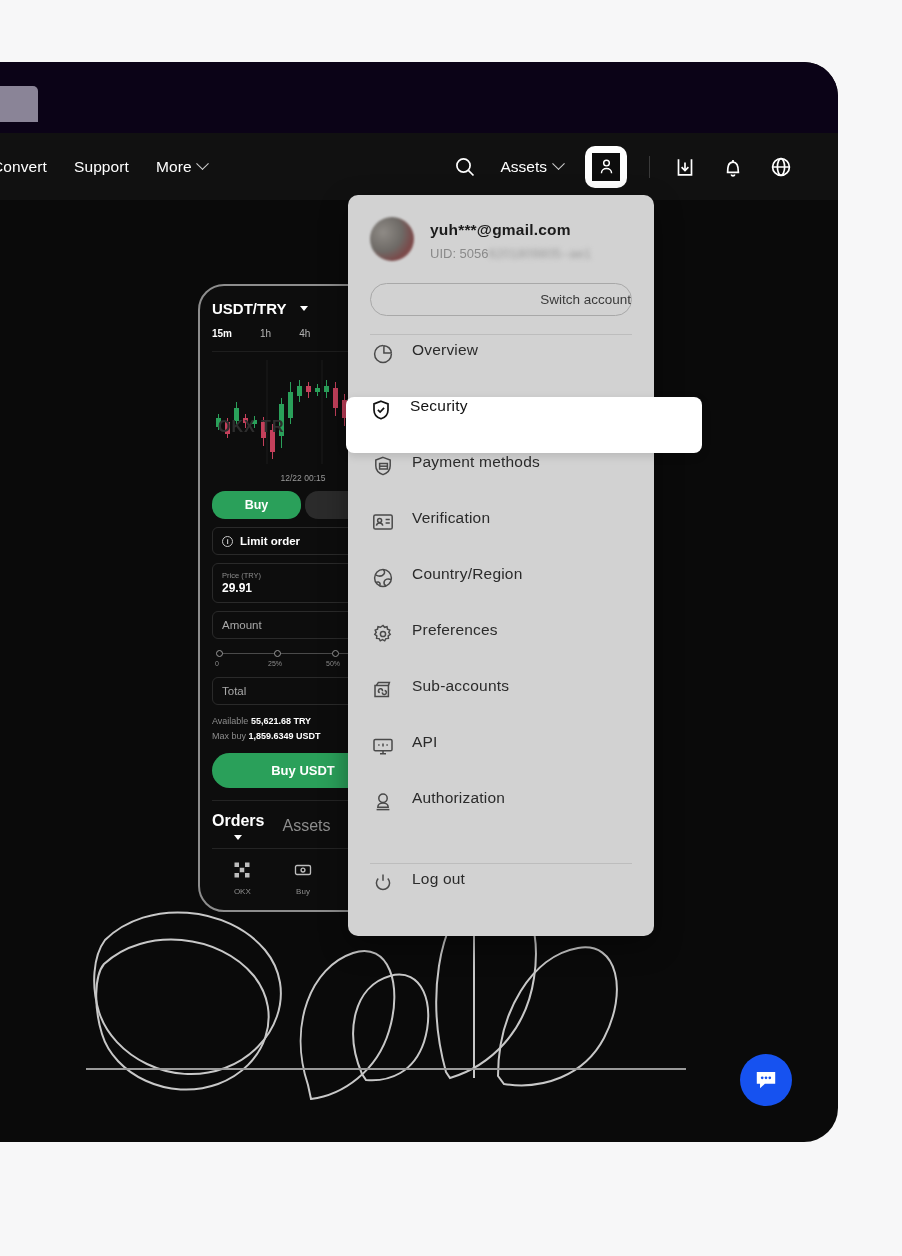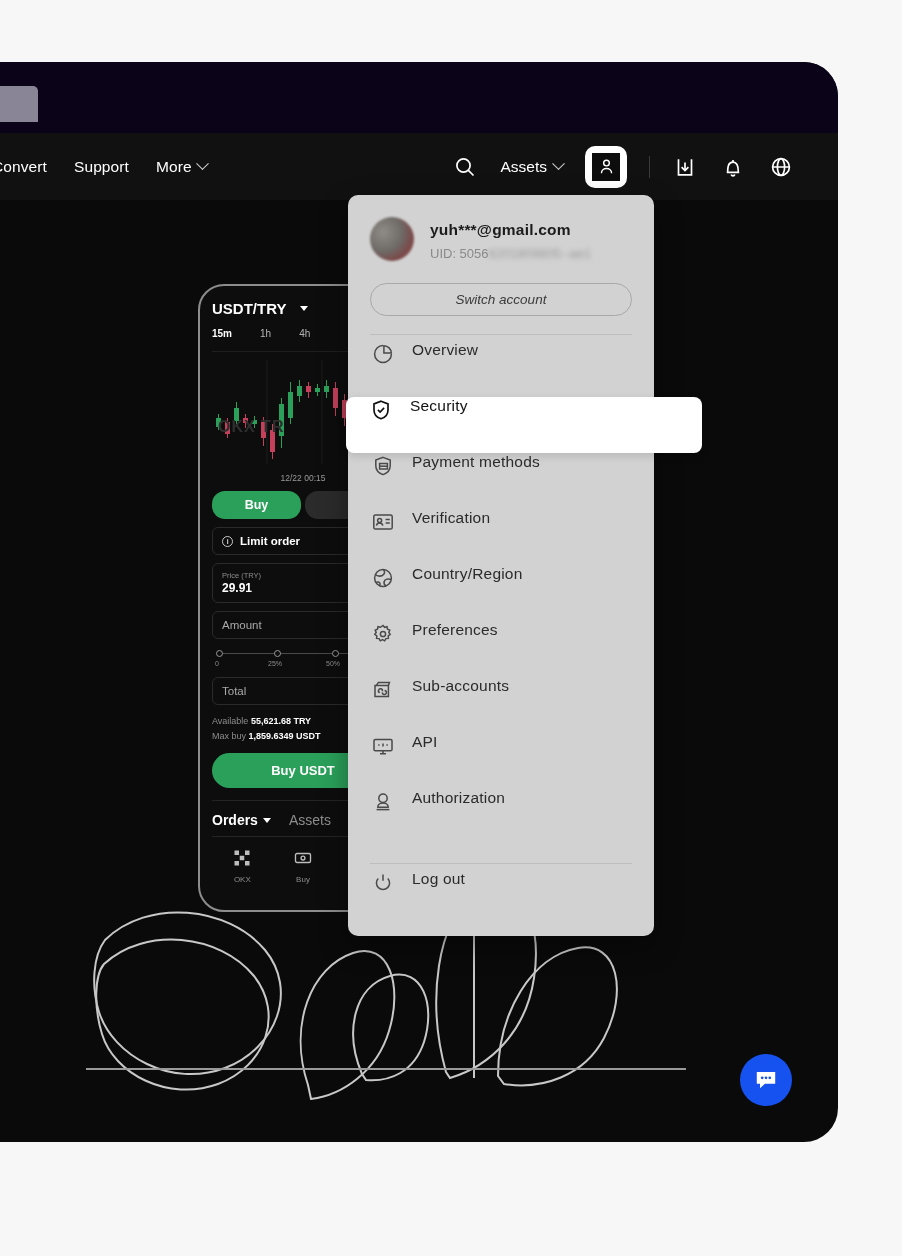--- a/index.html
+++ b/index.html
@@ -100,21 +100,21 @@
   .slider { margin:10px 2px 0 2px; position:relative; height:20px; }
   .sl-line { position:absolute; left:4px; right:0; top:4px; height:1px; background:#4a4a4a; }
   .sl-dot { position:absolute; top:1px; width:7px; height:7px; border:1px solid #9a9a9a; border-radius:50%; background:#0d0d0d; }
   .sl-lab { position:absolute; top:11px; color:#8d8d8d; font-size:7px; }
   .avail { margin-top:9px; color:#8d8d8d; font-size:9px; line-height:15px; }
   .avail b { color:#ffffff; font-weight:bold; }
   .cta { margin-top:9px; background:#2aa05a; color:#ffffff; font-weight:bold;
     font-size:13px; text-align:center; padding:10px 0; border-radius:19px; }
   .orders-bar { margin-top:12px; border-top:1px solid #242424; padding:11px 0 0 0;
     display:flex; align-items:center; gap:18px; }
-  .ob-item { color:#8d8d8d; font-size:14px; }
+  .ob-item { color:#8d8d8d; font-size:16px;flex-direction:column; }
   .ob-item.active { color:#ffffff; font-weight:bold; display:flex; align-items:center; gap:5px; }
   .tabbar { margin-top:8px; border-top:1px solid #242424; display:flex; padding-top:12px; }
   .tb { flex:1; text-align:center; }
   .tb-lab { color:#8d8d8d; font-size:8px; margin-top:4px; }
 
   
   .chat-btn {
     position:absolute; right:46px; bottom:36px; width:52px; height:52px;
     background:#1652f0; border-radius:50%; display:flex; align-items:center;
     justify-content:center; cursor:pointer;
@@ -131,21 +131,21 @@
   }
   .dd-user { display:flex; align-items:flex-end; gap:16px; padding: 22px 22px 0 22px; }
   .dd-av { width:44px; height:44px; border-radius:50%;
     background: radial-gradient(circle at 30% 35%, #8f8b86 0%, #6e6a66 45%, #7a4a4a 70%, #9b5b5b 100%);
     filter: blur(1px); flex: 0 0 44px; }
   .dd-email { color:#1b1b1b; font-size:15.5px; font-weight:bold; letter-spacing:.2px; }
   .dd-uid { color:#8a8a8a; font-size:13px; margin-top:7px; display:flex; }
   .dd-uid .blur { filter: blur(2.6px); color:#9a9a9a; }
   .switch-btn {
     margin: 22px 22px 0 22px; border:1px solid #a8a8a8; border-radius:18px;
-    text-align:center; padding:8px 0; color:#3a3a3a; font-size:13.5px; cursor:pointer;font-style:italic;
+    text-align:right; padding:8px 0; color:#3a3a3a; font-size:13.5px; cursor:pointer;
   }
   .dd-sep { height:1px; background:#bdbdbd; margin: 18px 22px 0 22px; }
   .dd-list { padding-top: 6px; }
   .dd-item {
     display:flex; align-items:flex-start; gap:16px;
     padding: 0 22px; height: 56px; cursor:pointer;
     position:relative;
   }
   .dd-item .ico { width:26px; height:26px; flex:0 0 26px; display:flex; align-items:center; justify-content:center; }
   .dd-item .ico svg { stroke:#4a4a4a; fill:none; stroke-width:1.5; }

